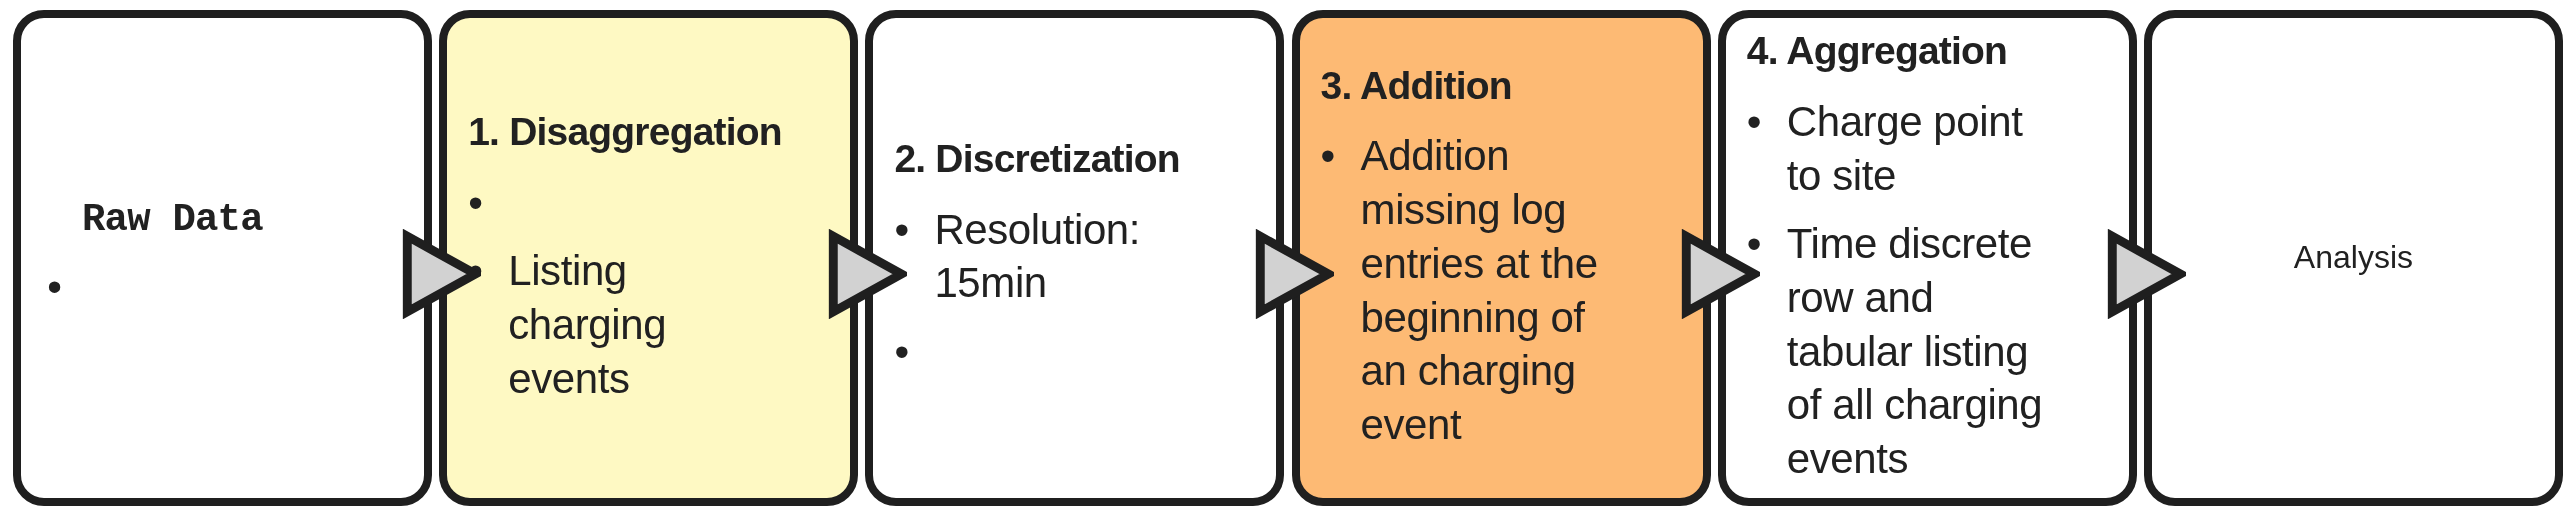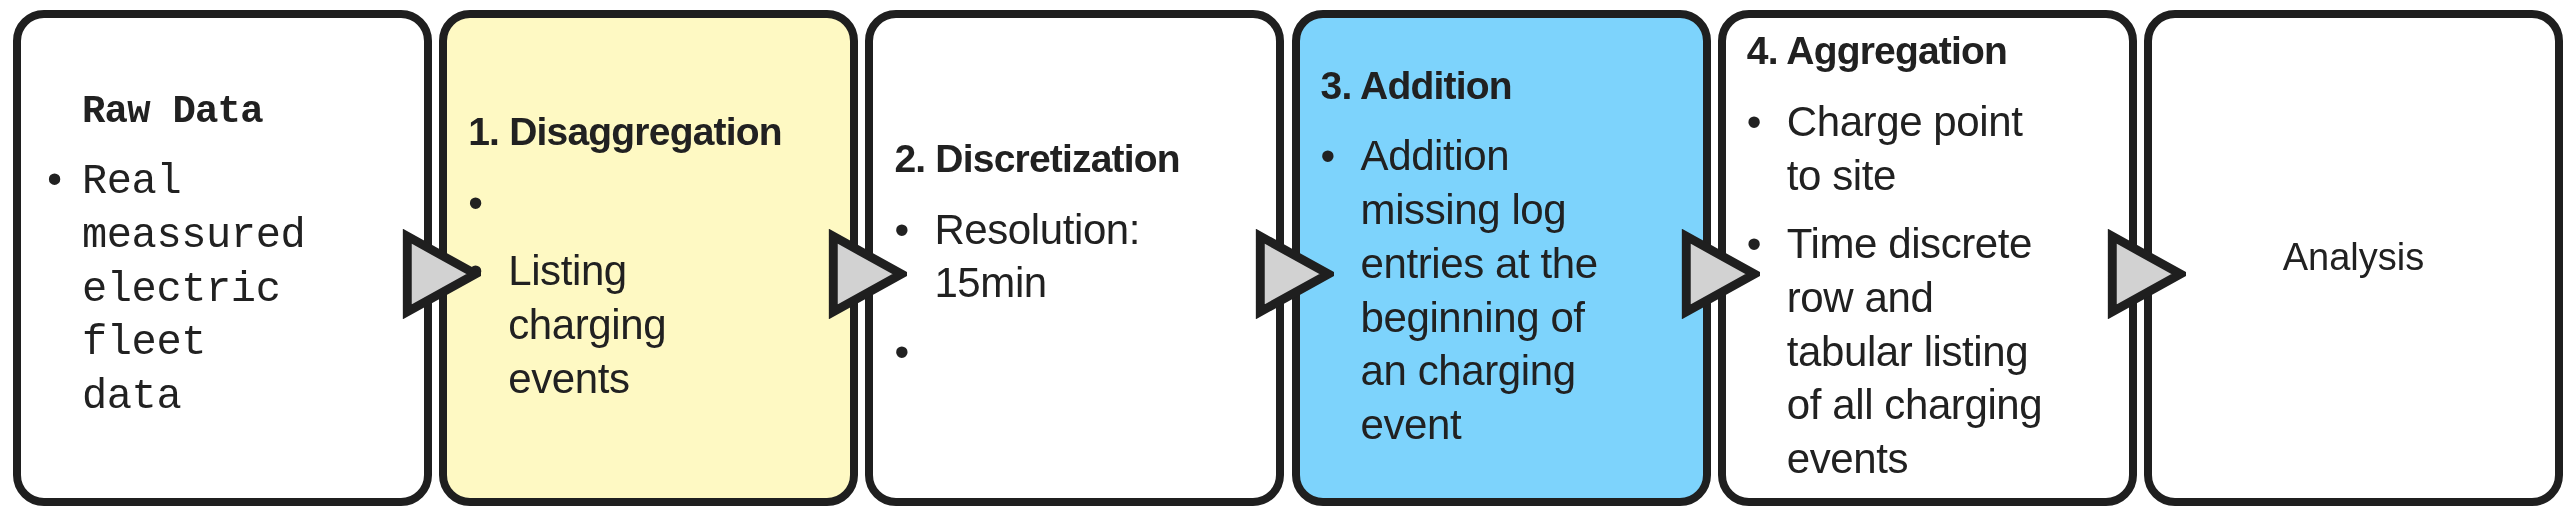--- a/index.html
+++ b/index.html
@@ -16,21 +16,21 @@
     background:#ffffff; border:8.9px solid #1f1f1f; border-radius:31px;
     display:flex; flex-direction:column; justify-content:center;
     padding:9.7px 16px 9.7px 21px; color:#212121;
   }
   .box.centered { align-items:center; justify-content:center; padding:9.7px; }
   .title {
     font-size:39px; font-weight:700; letter-spacing:-0.8px; line-height:1.15;
     white-space:nowrap; margin:0 0 21px 0;
   }
   .title.indented { margin-left:40px; }
-  .box.centered .title { margin:0; font-weight:400; font-size:38px; letter-spacing:0; }
+  .box.centered .title { margin:0; font-weight:400; font-size:32px; letter-spacing:0; }
   .bullets { display:flex; flex-direction:column; row-gap:14.5px; }
   .bullet { display:flex; align-items:flex-start; }
   .bullet .marker { flex:0 0 40px; width:40px; font-size:42px; line-height:1.28; }
   .bullet .text {
     font-size:42px; line-height:1.28; letter-spacing:-0.4px;
     white-space:pre-line;
   }
   .bullet .text em { font-style:italic; }
   .arrow { position:absolute; top:229px; width:81px; height:90px; }
   .arrow svg { display:block; width:100%; height:100%; }
@@ -38,24 +38,20 @@
 </head>
 <body>
 
 <div class="canvas" style="background: rgb(255, 255, 255);">
   <div class="row">
   <div class="box" style="background: rgb(255, 255, 255); border-color: rgb(31, 31, 31); color: rgb(33, 33, 33); font-family: Liberation Mono, monospace;">
     <div class="title indented">Raw Data</div>
     <div class="bullets">
           <div class="bullet">
             <span class="marker">•</span>
-            <div class="text"><span>Real
-meassured
-electric fleet
-data</span></div>
           </div>
         </div>
   </div>
 
   <div class="box" style="background: #fef9c3; border-color: rgb(31, 31, 31); color: rgb(33, 33, 33);">
     <div class="title">1. Disaggregation</div>
     <div class="bullets">
           <div class="bullet">
             <span class="marker">•</span>
           </div>
@@ -75,21 +71,21 @@
             <span class="marker">•</span>
             <div class="text"><span>Resolution:
 15min</span></div>
           </div>
           <div class="bullet">
             <span class="marker">•</span>
           </div>
         </div>
   </div>
 
-  <div class="box" style="background: #7dd3fc; border-color: rgb(31, 31, 31); color: rgb(33, 33, 33);">
+  <div class="box" style="background: #fdba74; border-color: rgb(31, 31, 31); color: rgb(33, 33, 33);">
     <div class="title">3. Addition</div>
     <div class="bullets">
           <div class="bullet">
             <span class="marker">•</span>
             <div class="text"><span>Addition
 missing log
 entries at the
 beginning of
 an charging
 event</span></div>

